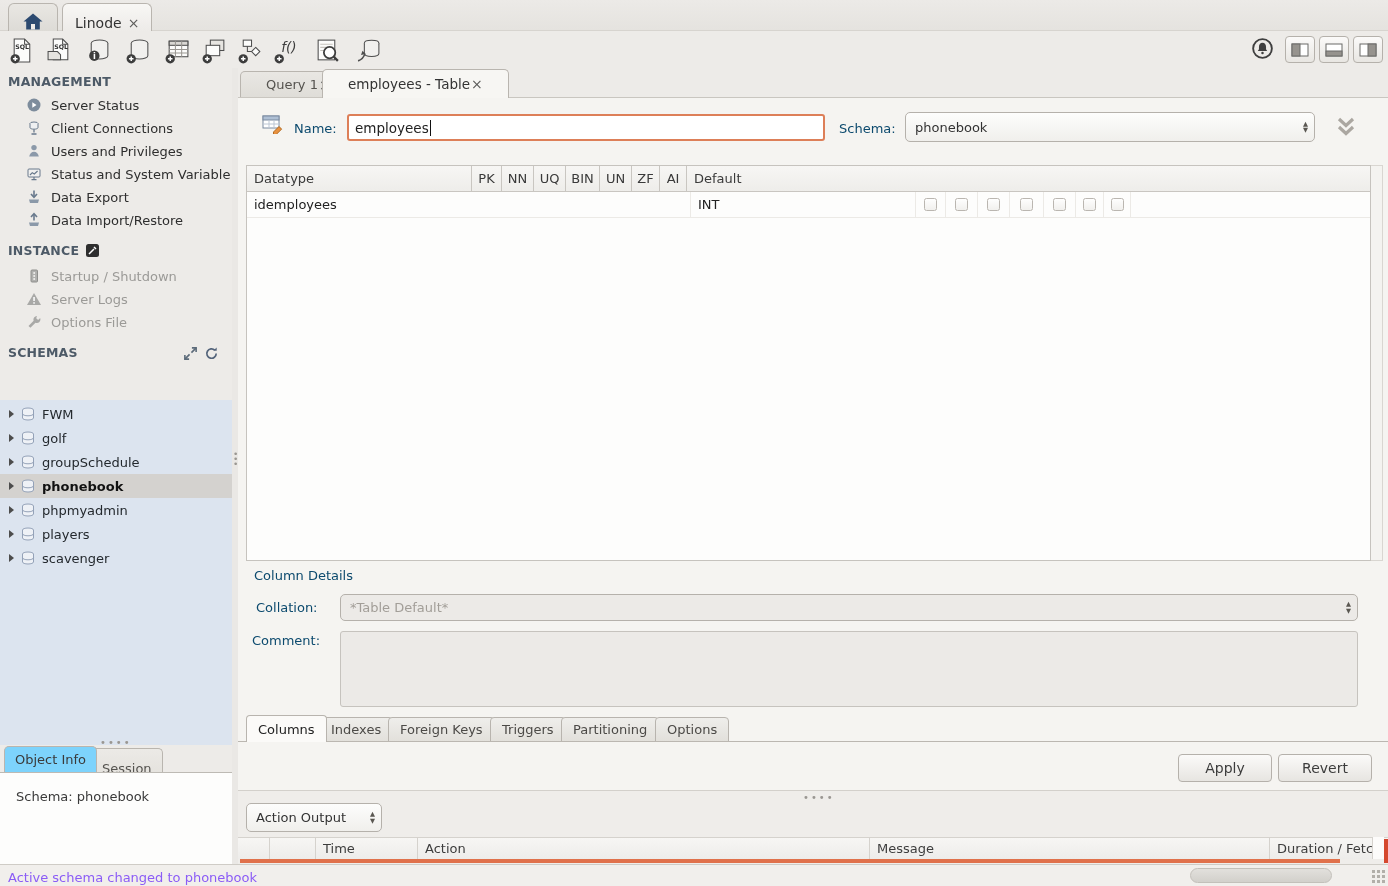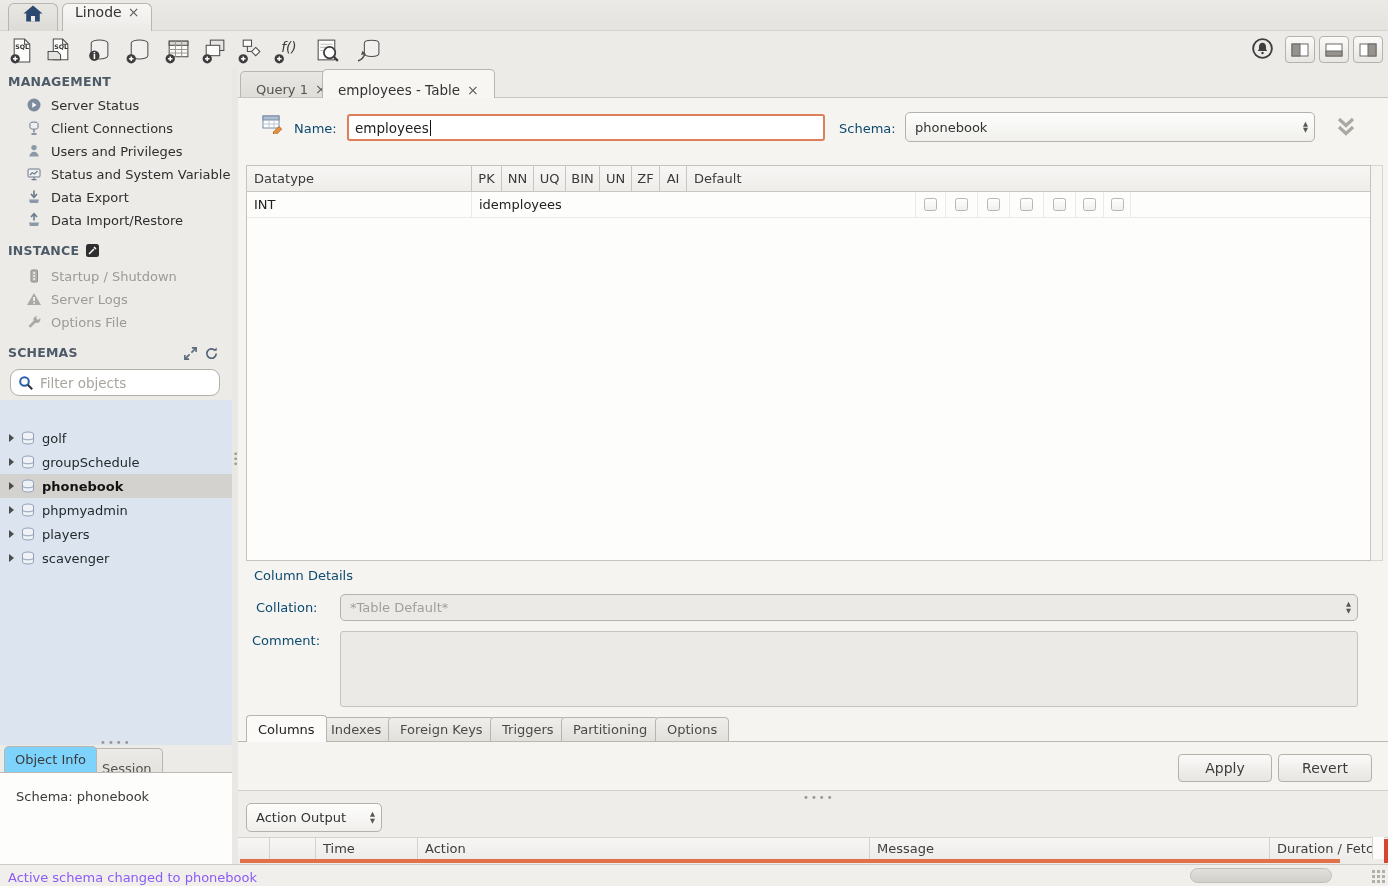--- a/index.html
+++ b/index.html
@@ -2,21 +2,21 @@
 <html><head>
 <meta charset="utf-8">
 <style>
 *{box-sizing:border-box;margin:0;padding:0}
 html,body{width:1388px;height:886px;overflow:hidden}
 body{font-family:"DejaVu Sans","Liberation Sans",sans-serif;font-size:13px;color:#3a3a3a;background:#edebe8;position:relative}
 .abs{position:absolute}
 svg{display:block}
 
 #wintabs{left:0;top:0;width:1388px;height:31px;background:linear-gradient(#eceae7,#e5e3df);border-bottom:1px solid #d7d4cf}
-.wtab{position:absolute;top:3px;height:28px;border:1px solid #b9b5af;border-bottom:none;border-radius:6px 6px 0 0;display:flex;align-items:flex-start;gap:6px;padding:0 12px;cursor:pointer}
+.wtab{position:absolute;top:3px;height:28px;border:1px solid #b9b5af;border-bottom:none;border-radius:6px 6px 0 0;display:flex;align-items:flex-end;gap:6px;padding:0 12px;cursor:pointer}
 .wtab.home{left:8px;width:50px;justify-content:center;background:linear-gradient(#e9e7e3,#ddดbd6);background:linear-gradient(#e9e7e3,#dddbd6)}
 .wtab.active{left:62px;background:linear-gradient(#f8f7f5,#edebe8);font-size:14px;color:#333}
 .closex{color:#5c5c5a;font-size:14px;cursor:pointer}
 
 #toolbar{left:0;top:31px;width:1388px;height:37px;background:#edebe8}
 .tico{position:absolute;top:4px;width:30px;height:30px;display:flex;align-items:center;justify-content:center;cursor:pointer}
 .ptog{position:absolute;top:36px;width:30px;height:27px;border:1px solid #b5b1ab;border-radius:4px;background:linear-gradient(#fbfaf9,#e8e6e2);display:flex;align-items:center;justify-content:center;cursor:pointer}
 
 #sidebar{left:0;top:68px;width:232px;height:677px}
 .sechead{position:absolute;font-weight:bold;color:#4d5a67;font-size:12.5px;letter-spacing:.2px}
@@ -31,21 +31,21 @@
 .exp{width:0;height:0;border-left:5px solid #4c4c4c;border-top:4px solid transparent;border-bottom:4px solid transparent}
 
 #infotabs{left:0;top:745px;width:232px;height:27px;background:#edebe8}
 .itab{position:absolute;border:1px solid #b9b5af;border-bottom:none;border-radius:5px 5px 0 0;display:flex;align-items:center;padding:0 10px;cursor:pointer}
 #infocontent{left:0;top:772px;width:232px;height:92px;background:#fdfdfc;border-top:1px solid #bdbab4;padding:16px}
 
 #vsplit{left:232px;top:68px;width:6px;height:796px;background:#eae8e5}
 .dots-v{position:absolute;color:#9a9792;font-size:9px;line-height:5px;letter-spacing:0}
 .dots-h{position:absolute;color:#9a9792;font-size:10px;letter-spacing:2px}
 
-.mtab{position:absolute;border:1px solid #b9b5af;border-bottom:none;border-radius:5px 5px 0 0;display:flex;align-items:flex-end;gap:7px;padding:0 15px;cursor:pointer}
+.mtab{position:absolute;border:1px solid #b9b5af;border-bottom:none;border-radius:5px 5px 0 0;display:flex;align-items:center;gap:1px;padding:0 25px;cursor:pointer}
 .mtab.inactive{background:linear-gradient(#e9e7e3,#dfddd8);color:#55534f}
 .mtab.active{background:#f7f6f3;z-index:3;color:#333}
 
 #editor{left:238px;top:97px;width:1150px;height:693px;background:#f5f4f1;border-top:1px solid #c9c6c0}
 .lbl{position:absolute;color:#0c4a6e}
 #nameinput{position:absolute;left:109px;top:16px;width:478px;height:27px;border:2px solid #dd7f58;border-radius:3px;background:#fff;display:flex;align-items:center;padding:0 6px;font-size:13.5px;color:#222}
 .caret{display:inline-block;width:1px;height:16px;background:#111;margin-left:1px;vertical-align:-3px}
 .gtksel{position:absolute;border:1px solid #b5b1ab;border-radius:5px;background:linear-gradient(#fdfdfc,#f0efec);display:flex;align-items:center;padding:0 9px;color:#333;cursor:pointer}
 .gtksel.disabled{background:#eceae7;color:#a29e98;cursor:default}
 .spin{position:absolute;right:6px;top:0;bottom:0;display:flex;flex-direction:column;align-items:center;justify-content:center;color:#5a5751;font-size:6.5px;line-height:6.5px}
@@ -318,31 +318,33 @@
         <path d="M2 14L7 9M14 2L9 7" stroke="#5c6b7a" stroke-width="1.7"></path>
         <path d="M2 9.5V14h4.5M14 6.5V2H9.5" fill="none" stroke="#5c6b7a" stroke-width="1.7"></path>
       </svg>
   </div>
   <div class="abs" style="left:204px;top:278px;cursor:pointer">
     <svg width="15" height="15" viewBox="0 0 16 16">
         <path d="M13 8a5 5 0 11-1.5-3.5" fill="none" stroke="#53637a" stroke-width="1.8"></path>
         <path d="M13.5 1.5v3.5H10z" fill="#53637a"></path>
       </svg>
   </div>
-  <div id="filterbox">
-    <span>
-        <svg width="16" height="16" viewBox="0 0 16 16">
-          <circle cx="6.5" cy="6.5" r="4.3" fill="none" stroke="#2a5fae" stroke-width="2"></circle>
-          <path d="M9.8 9.8l4.4 4.4" stroke="#2f3136" stroke-width="2"></path>
-        </svg>
-      </span>
-    <input placeholder="Filter objects" style="">
-  </div>
 
   <div id="tree">
+    <div class="trow" style="top:2px">
+      <span class="exp"></span>
+      <span>
+          <svg width="14" height="14" viewBox="0 0 14 14">
+            <ellipse cx="7" cy="3" rx="5.5" ry="2" fill="#eef1f6" stroke="#94a2b8"></ellipse>
+            <path d="M1.5 3v8c0 1.1 2.5 2 5.5 2s5.5-.9 5.5-2V3" fill="#eef1f6" stroke="#94a2b8"></path>
+            <path d="M1.5 6.8c0 1.1 2.5 2 5.5 2s5.5-.9 5.5-2" fill="none" stroke="#94a2b8"></path>
+          </svg>
+        </span>
+      <span>FWM</span>
+    </div>
     <div class="trow" style="top:26px">
       <span class="exp"></span>
       <span>
           <svg width="14" height="14" viewBox="0 0 14 14">
             <ellipse cx="7" cy="3" rx="5.5" ry="2" fill="#eef1f6" stroke="#94a2b8"></ellipse>
             <path d="M1.5 3v8c0 1.1 2.5 2 5.5 2s5.5-.9 5.5-2V3" fill="#eef1f6" stroke="#94a2b8"></path>
             <path d="M1.5 6.8c0 1.1 2.5 2 5.5 2s5.5-.9 5.5-2" fill="none" stroke="#94a2b8"></path>
           </svg>
         </span>
       <span>golf</span>
@@ -466,22 +468,22 @@
       <div class="gc ck" style="width:30px">PK</div>
       <div class="gc ck" style="width:32px">NN</div>
       <div class="gc ck" style="width:32px">UQ</div>
       <div class="gc ck" style="width:34px">BIN</div>
       <div class="gc ck" style="width:32px">UN</div>
       <div class="gc ck" style="width:28px">ZF</div>
       <div class="gc ck" style="width:27px">AI</div>
       <div class="gc" style="flex:1;border-right:none">Default</div>
     </div>
     <div class="grow">
+      <div class="gc" style="width:444px">idemployees</div>
       <div class="gc" style="width:225px">INT</div>
-      <div class="gc" style="width:444px">idemployees</div>
       <div class="gc ck" style="width:30px">
           <span class="cb"></span>
         </div>
       <div class="gc ck" style="width:32px">
           <span class="cb"></span>
         </div>
       <div class="gc ck" style="width:32px">
           <span class="cb"></span>
         </div>
       <div class="gc ck" style="width:34px">

